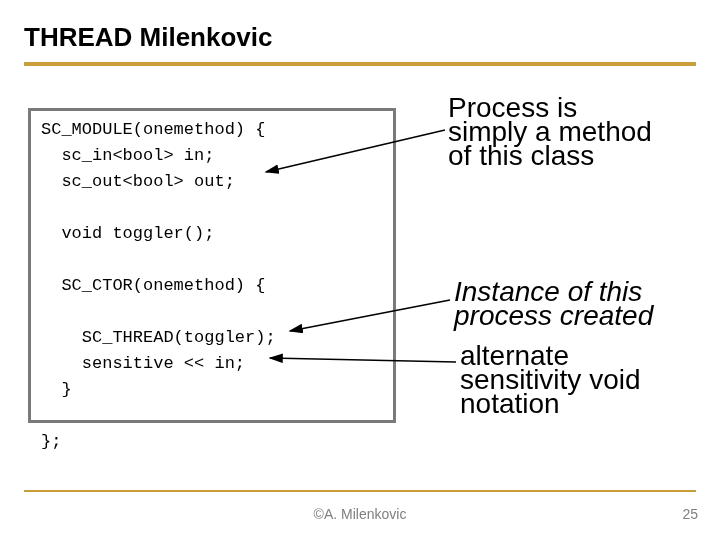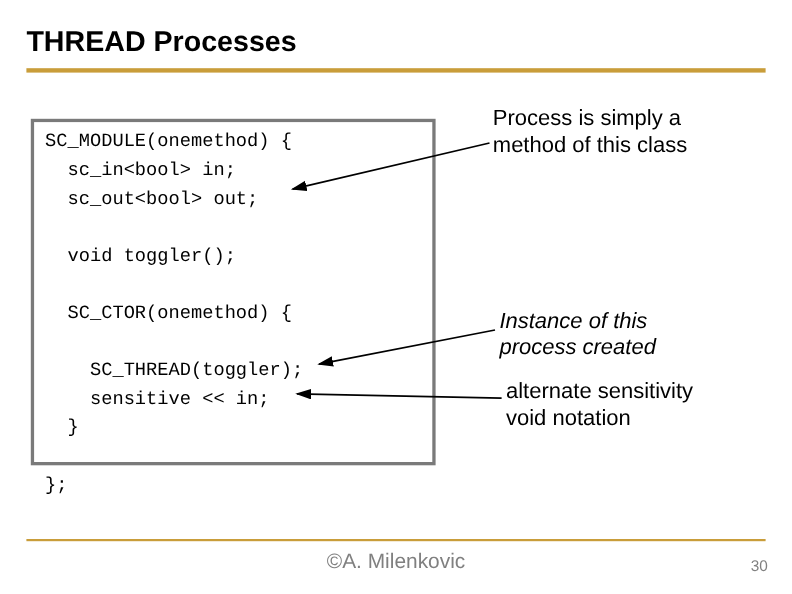--- a/index.html
+++ b/index.html
@@ -47,31 +47,31 @@
     box-sizing: border-box;
     padding: 6px 10px;
     font-family: "Courier New", Courier, monospace;
     font-size: 17px;
     line-height: 26px;
     color: #000;
     white-space: pre;
   }
   .annot {
     position: absolute;
-    font-size: 20px;
+    font-size: 28px;
     color: #000;
     line-height: 24px;
   }
   .footer-center {
     position: absolute;
     bottom: 18px;
     left: 0;
     width: 720px;
     text-align: center;
-    font-size: 19px;
+    font-size: 14px;
     color: #808080;
   }
   .footer-right {
     position: absolute;
     bottom: 18px;
     right: 22px;
     font-size: 14px;
     color: #808080;
   }
   svg.arrows {
@@ -79,21 +79,21 @@
     left: 0;
     top: 0;
     width: 720px;
     height: 540px;
     pointer-events: none;
   }
 </style>
 </head>
 <body>
 
-<div class="title">THREAD Processes</div>
+<div class="title">THREAD Milenkovic</div>
 <div class="rule-top"></div>
 
 <div class="codebox">SC_MODULE(onemethod) {
   sc_in&lt;bool&gt; in;
   sc_out&lt;bool&gt; out;
 
   void toggler();
 
   SC_CTOR(onemethod) {
 
@@ -113,13 +113,13 @@
       <path d="M0,0 L9,3 L0,6 Z" fill="#000"></path>
     </marker>
   </defs>
   <line x1="445" y1="130" x2="266" y2="172" stroke="#000" stroke-width="1.6" marker-end="url(#ah)"></line>
   <line x1="450" y1="300" x2="290" y2="331" stroke="#000" stroke-width="1.6" marker-end="url(#ah)"></line>
   <line x1="456" y1="362" x2="270" y2="358" stroke="#000" stroke-width="1.6" marker-end="url(#ah)"></line>
 </svg>
 
 <div class="rule-bot"></div>
 <div class="footer-center">©A. Milenkovic</div>
-<div class="footer-right">30</div>
+<div class="footer-right">25</div>
 
 </body></html>

